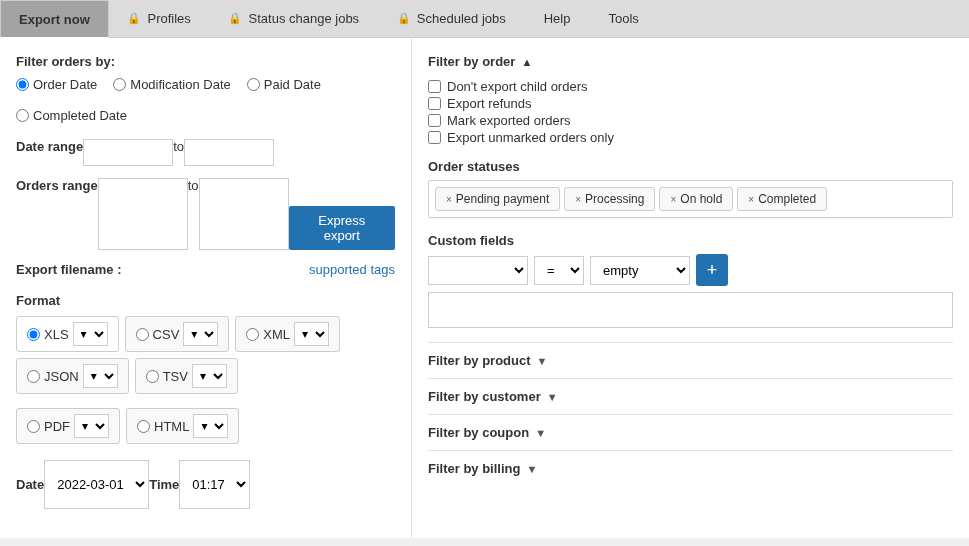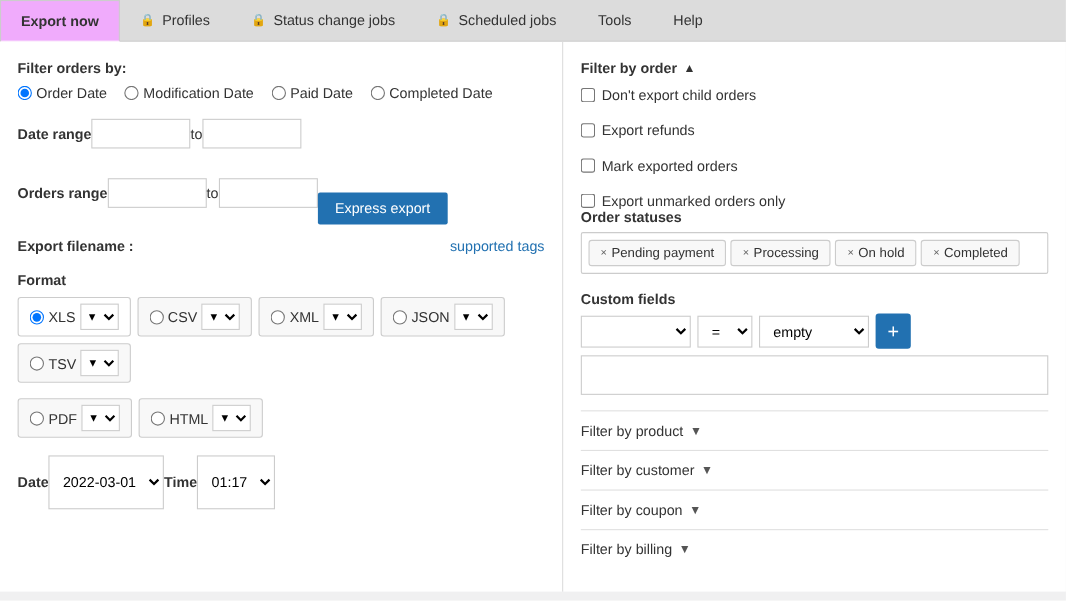--- a/index.html
+++ b/index.html
@@ -12,36 +12,36 @@
     }
     .tab {
       padding: 10px 18px;
       cursor: pointer;
       display: flex; align-items: center; gap: 6px;
       border: 1px solid transparent;
       font-size: 13px;
       white-space: nowrap;
     }
     .tab.active {
-      background: #f0abfc;
+      background: #a3a3a3;
       border-color: #ccc;
       border-bottom-color: #fff;
       margin-bottom: -1px;
       font-weight: 600;
     }
     .lock-icon { font-size: 11px; color: #666; }
 
     .main-content {
       display: flex;
       background: #fff;
       min-height: 500px;
     }
 
     .left-panel {
-      width: 512px;
+      width: 412px;
       padding: 16px;
       border-right: 1px solid #ddd;
     }
 
     .right-panel {
       flex: 1;
       padding: 16px;
     }
 
     .section-label {
@@ -49,21 +49,21 @@
       margin-bottom: 8px;
       font-size: 13px;
     }
 
     .filter-orders-section { margin-bottom: 16px; }
     .radio-group { display: flex; gap: 16px; flex-wrap: wrap; margin-top: 4px; }
     .radio-option { display: flex; align-items: center; gap: 4px; cursor: pointer; }
     .radio-option input[type="radio"] { cursor: pointer; }
 
     .form-row {
-      display: flex; align-items: center; gap: 0;
+      display: flex; gap: 0;
       margin-bottom: 12px;
     }
     .form-label { font-weight: 700; white-space: nowrap; }
     .text-input {
       border: 1px solid #ccc;
       padding: 5px 8px;
       font-size: 13px;
       width: 120px;
     }
     .text-input-sm { width: 90px; }
@@ -136,21 +136,21 @@
 
     
     .filter-order-header {
       display: flex; align-items: center; gap: 6px;
       margin-bottom: 10px;
       font-weight: 700;
       cursor: pointer;
     }
     .filter-order-header .arrow { font-size: 11px; }
 
-    .checkboxes-filter { display: flex; flex-direction: column; gap: 17px; }
+    .checkboxes-filter { display: flex; flex-direction: column; gap: 2px; margin-bottom: 14px; }
     .filter-checkbox { display: flex; align-items: center; gap: 6px; cursor: pointer; }
 
     .order-statuses-label { font-weight: 700; margin-bottom: 6px; }
     .status-tag {
       border: 1px solid #ccc;
       background: #f8f8f8;
       padding: 4px 10px;
       border-radius: 3px;
       font-size: 12px;
       display: flex; align-items: center; gap: 4px;
@@ -184,21 +184,21 @@
       border: 1px solid #ccc;
       padding: 5px 8px;
       font-size: 13px;
       width: 100%;
       height: 36px;
       margin-bottom: 14px;
     }
 
     .filter-section-link {
       display: flex; align-items: center; gap: 6px;
-      font-weight: 400;
+      font-weight: 700;
       cursor: pointer;
       padding: 10px 0;
       border-top: 1px solid #e0e0e0;
       color: #333;
       text-decoration: none;
     }
     .filter-arrow { font-size: 11px; color: #555; }
 
     .status-tags-wrapper {
       border: 1px solid #ccc;
@@ -220,24 +220,24 @@
     </div>
     <div class="tab">
       <span class="lock-icon">🔒</span>
       <span>Status change jobs</span>
     </div>
     <div class="tab">
       <span class="lock-icon">🔒</span>
       <span>Scheduled jobs</span>
     </div>
     <div class="tab">
+      <span>Help</span>
+    </div>
+    <div class="tab">
       <span>Tools</span>
-    </div>
-    <div class="tab">
-      <span>Help</span>
     </div>
   </div>
 
 <div class="main-content">
 
   <div class="left-panel">
 
     <div class="filter-orders-section">
       <div class="section-label">Filter orders by:</div>
       <div class="radio-group" id="radio-group">

